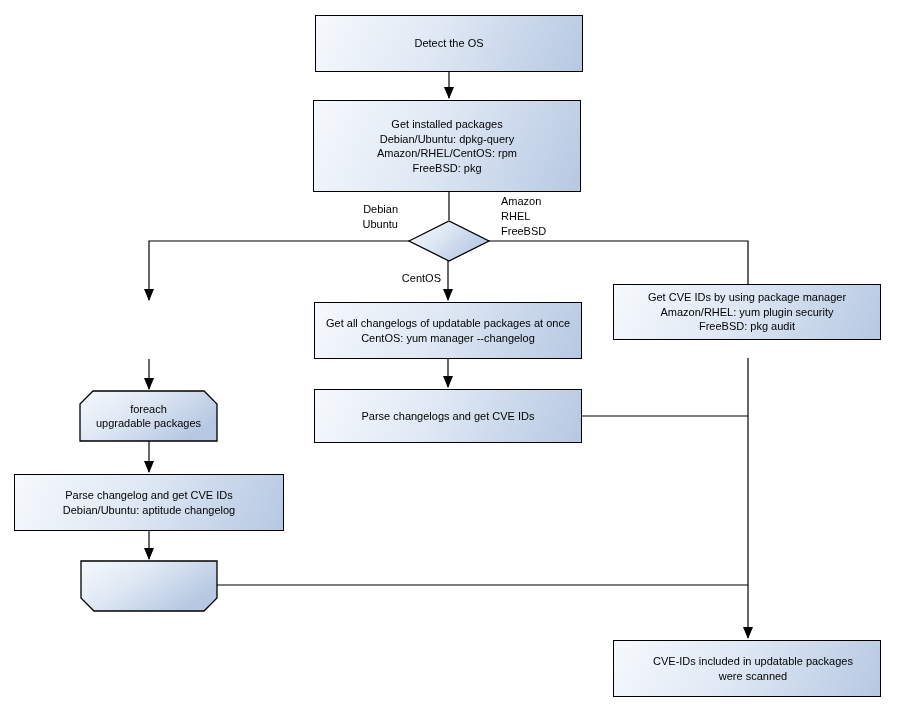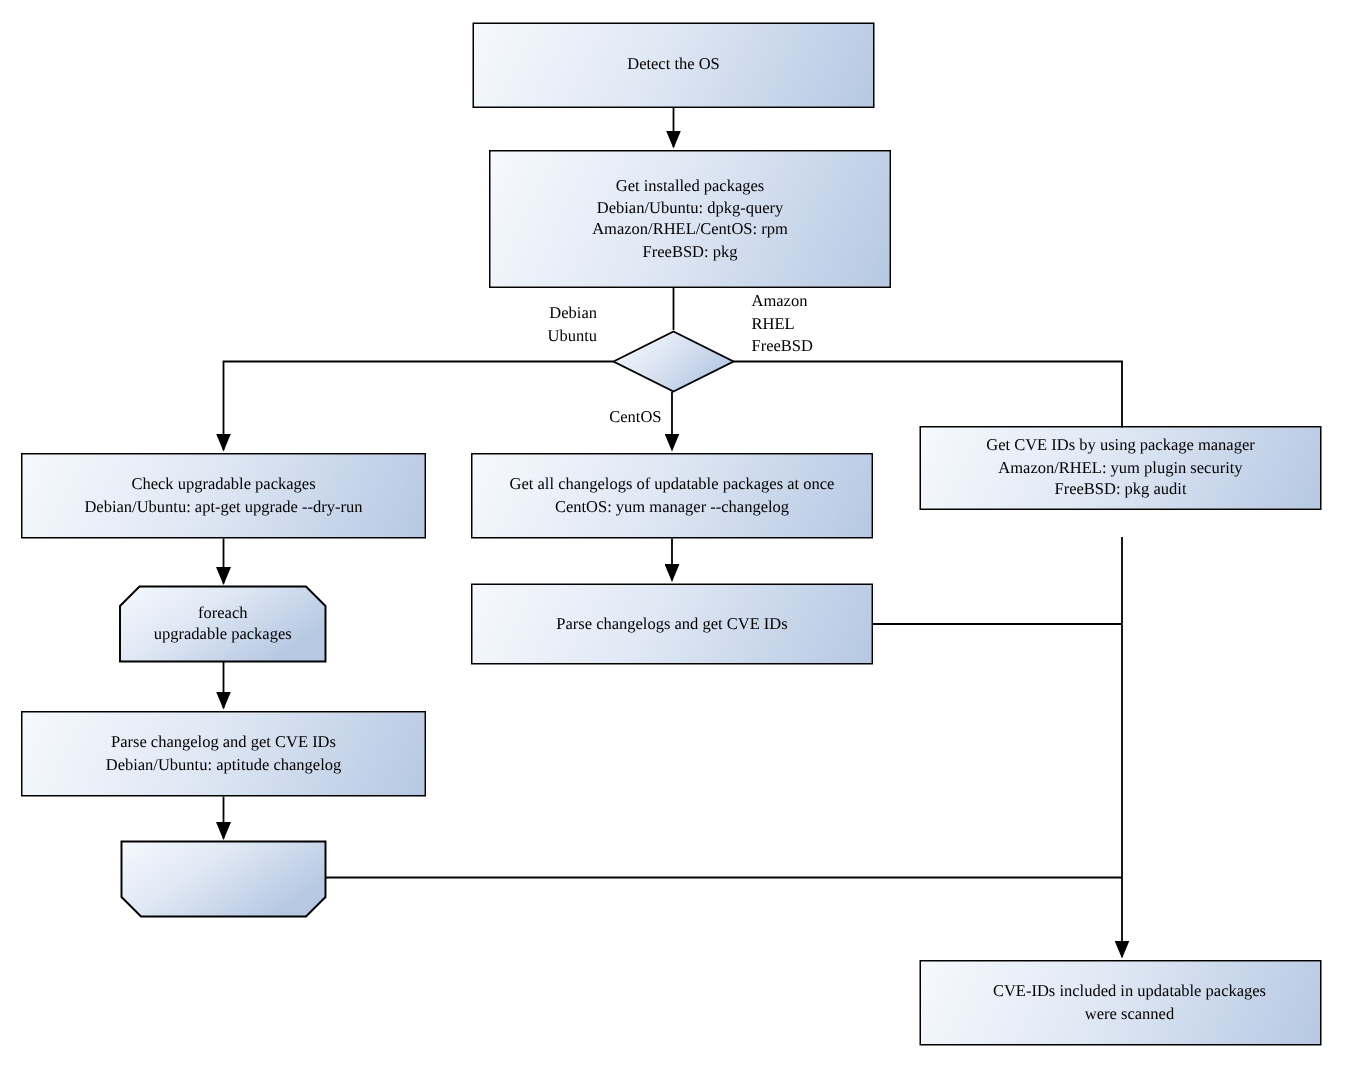--- a/index.html
+++ b/index.html
@@ -1,21 +1,21 @@
 <!DOCTYPE html>
 <html><head>
 <meta charset="utf-8">
 <style>
   html, body { margin: 0; padding: 0; background: #ffffff; }
   .stage {
     position: relative;
     width: 898px;
     height: 712px;
     background: #ffffff;
-    font-family: Liberation Serif, serif;
+    font-family: Liberation Sans, sans-serif;
     color: #000000;
     overflow: hidden;
   }
   .stage svg.wires {
     position: absolute;
     left: 0; top: 0;
     width: 898px; height: 712px;
   }
   .node {
     position: absolute;
@@ -34,21 +34,21 @@
   }
   .shape-label { background: transparent; border: none; }
   .edge-label {
     position: absolute;
     font-size: 11px;
     line-height: 15px;
     white-space: pre-line;
   }
   
   #n-detect    { left: 315px; top: 15px;  width: 268px; height: 57px; }
-  #n-installed { left: 326px; top: 100px; width: 268px; height: 92px; }
+  #n-installed { left: 313px; top: 100px; width: 268px; height: 92px; }
   #n-check     { left: 14px;  top: 302px; width: 270px; height: 57px; }
   #n-foreach   { left: 80px;  top: 391px; width: 137px; height: 50px; }
   #n-parseleft { left: 14px;  top: 474px; width: 270px; height: 57px; }
   #n-endloop   { left: 81px;  top: 561px; width: 136px; height: 50px; }
   #n-changelogs{ left: 314px; top: 302px; width: 268px; height: 57px; }
   #n-parsemid  { left: 314px; top: 389px; width: 268px; height: 54px; }
   #n-cveright  { left: 613px; top: 284px; width: 268px; height: 56px; }
   #n-scanned   { left: 613px; top: 640px; width: 268px; height: 57px; padding-left: 12px; }
   
   #lbl-left   { left: 320px; top: 202px; width: 78px; text-align: right; }
@@ -94,24 +94,20 @@
     <span>Detect the OS</span>
   </div>
 
   <div class="node rect" id="n-installed">
     <span>Get installed packages
 Debian/Ubuntu: dpkg-query
 Amazon/RHEL/CentOS: rpm
 FreeBSD: pkg</span>
   </div>
 
-  <div class="node rect" id="n-check">
-    <span>Check upgradable packages
-Debian/Ubuntu: apt-get upgrade --dry-run</span>
-  </div>
 
   <div class="node shape-label" id="n-foreach">
     <span>foreach
 upgradable  packages</span>
   </div>
 
   <div class="node rect" id="n-parseleft">
     <span>Parse changelog and get  CVE IDs
 Debian/Ubuntu: aptitude changelog</span>
   </div>

